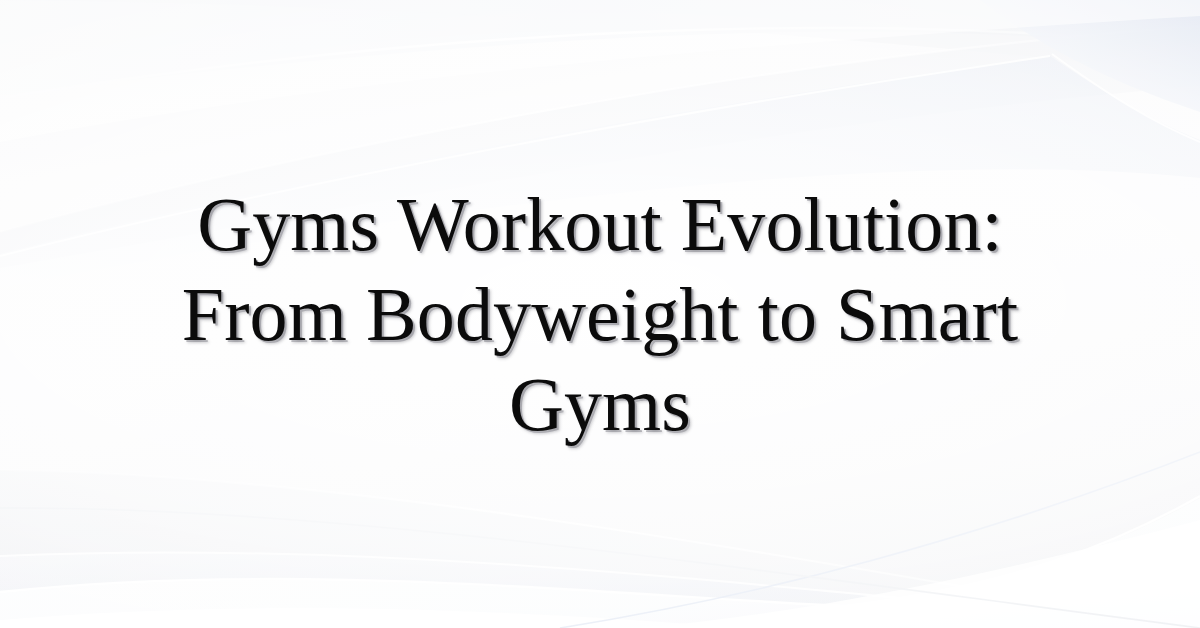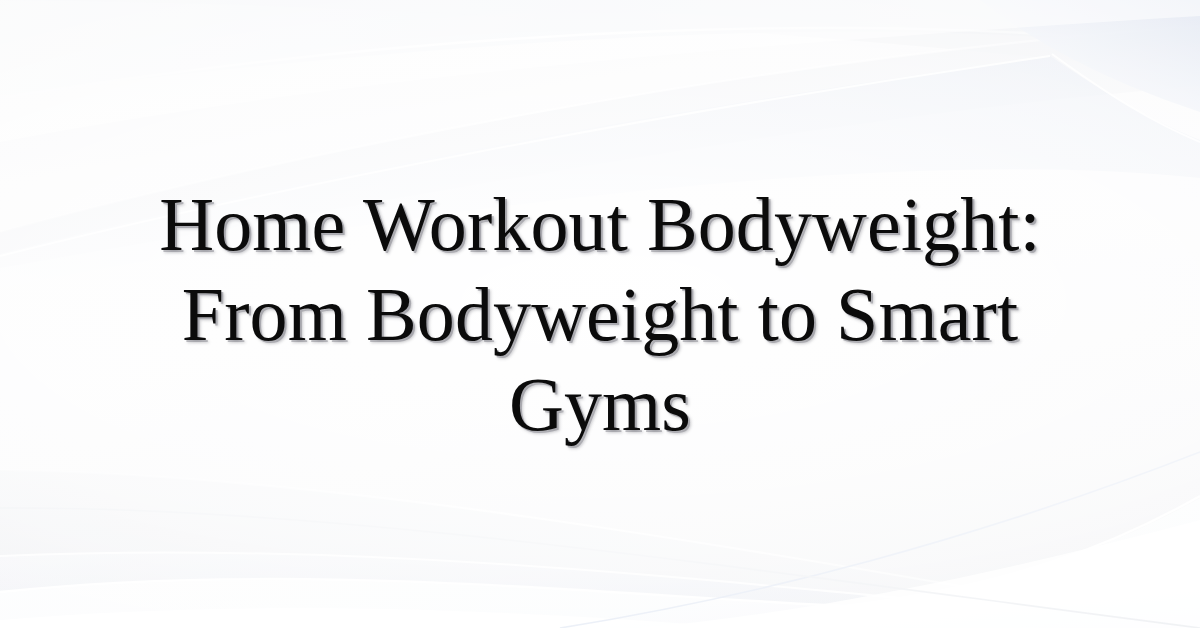--- a/index.html
+++ b/index.html
@@ -148,16 +148,16 @@
       <path d="M0,620 C260,598 520,610 740,628 L0,628 Z" fill="#ffffff" opacity="0.85"></path>
 
       <path d="M560,628 C760,596 980,538 1200,452" fill="none" stroke="rgba(222,229,242,0.85)" stroke-width="1.6"></path>
       <path d="M0,508 C330,506 720,566 1200,628" fill="none" stroke="rgba(236,238,242,0.9)" stroke-width="1.6"></path>
     </g>
   </svg>
 
   <div class="bg-sheen"></div>
 
   <div class="title-wrap">
-    <h1 class="title">Home Workout Bodyweight: From Bodyweight to Smart Gyms</h1>
+    <h1 class="title">Gyms Workout Evolution: From Bodyweight to Smart Gyms</h1>
   </div>
 
 </div>
 
 </body></html>

